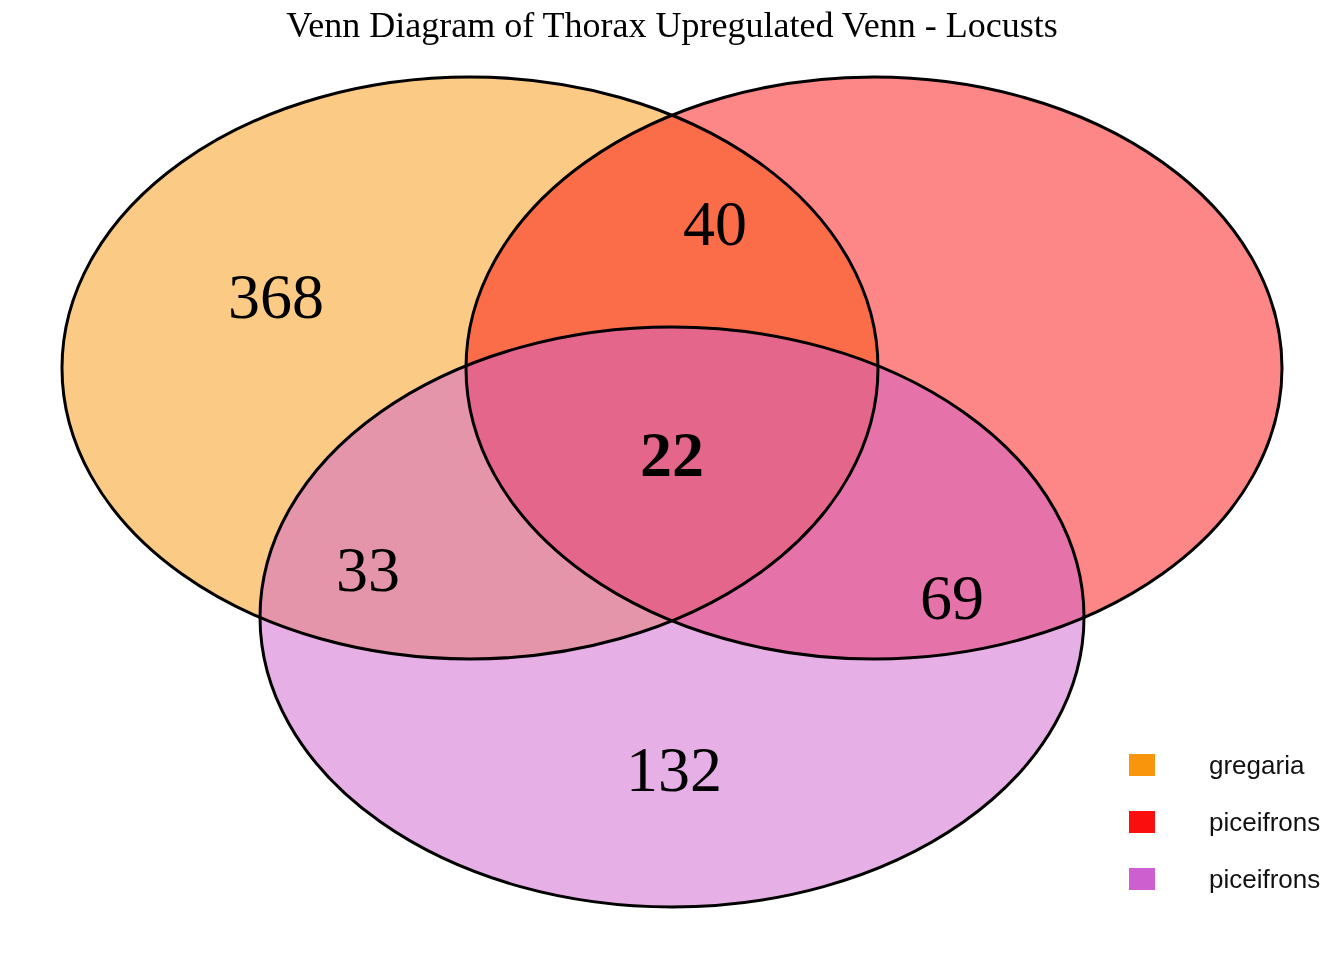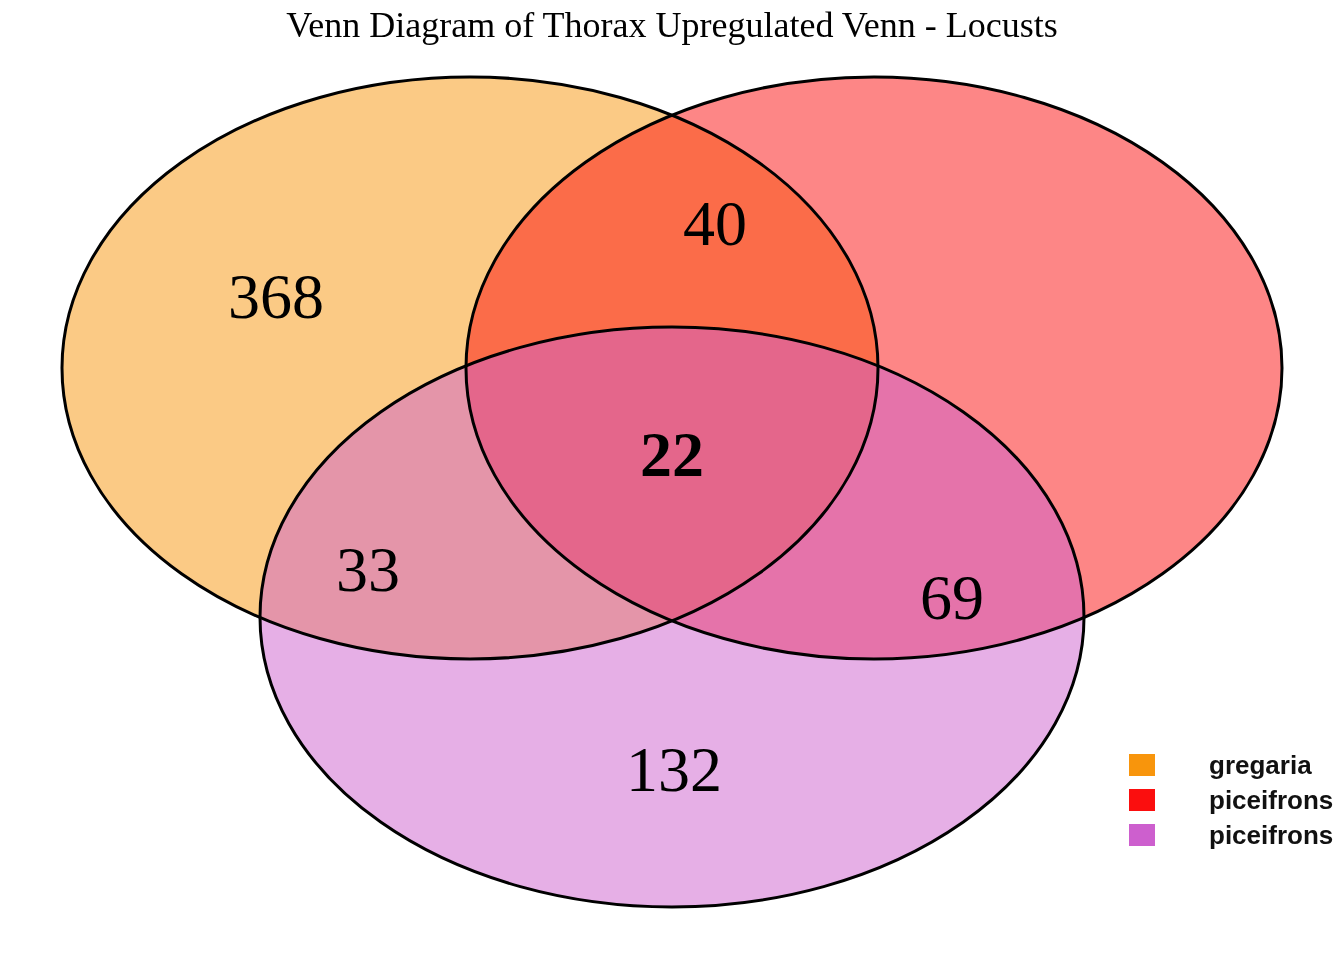--- a/index.html
+++ b/index.html
@@ -49,22 +49,21 @@
   .lbl-gregaria-piceifrons  { left: 671px;  top: 224px; margin-left: 44px; }
   .lbl-gregaria-cancellata  { left: 368px;  top: 570px; }
   .lbl-piceifrons-cancellata{ left: 952px;  top: 570px; margin-top: 28px; }
   .lbl-all-three            { left: 672px;  top: 455px; font-weight: bold; }
   .legend {
     position: absolute;
     left: 1129px;
     top: 752px;
     display: flex;
     flex-direction: column;
-    gap: 9px;
-    font-weight: bold;
+    gap: 31px;
   }
   .legend-row {
     display: flex;
     align-items: center;
     height: 26px;
   }
   .legend-swatch-svg {
     display: block;
     flex: 0 0 auto;
   }

